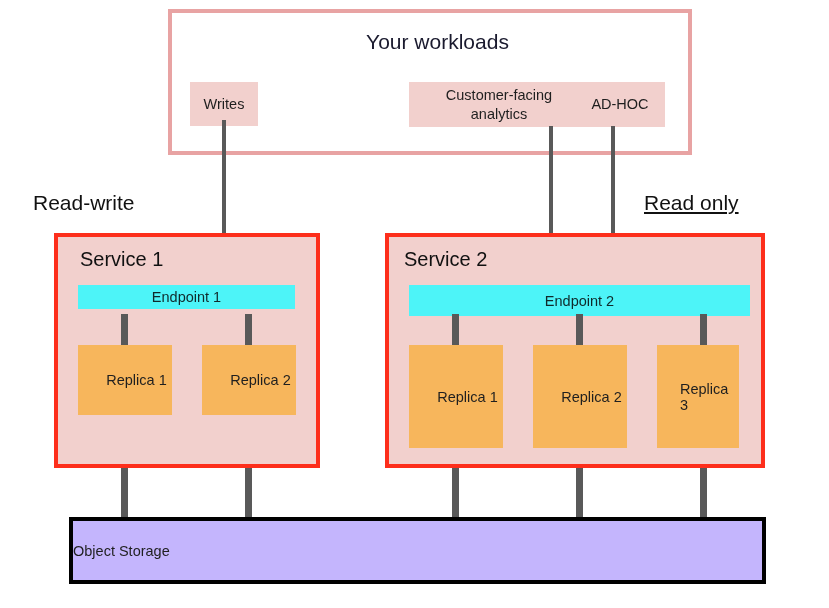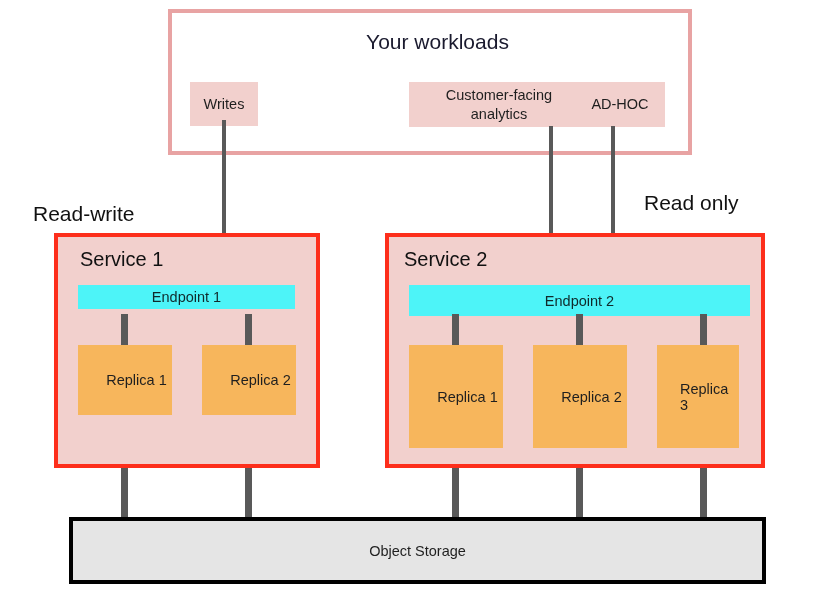--- a/index.html
+++ b/index.html
@@ -88,26 +88,26 @@
     font-size: 14.5px;
     display: flex;
     align-items: center;
     justify-content: center;
     box-sizing: border-box;
     padding-left: 23px;
   }
 
   
   .storage-box {
-    background: #e5e5e5;
+    background: #c4b5fd;
     border: 4px solid #000000;
     box-sizing: border-box;
     display: flex;
     align-items: center;
-    justify-content: center;
+    justify-content: flex-start;
     font-size: 14.5px;
     color: #1f1f1f;
   }
 
   
   .connector {
     background: #595959;
     width: 7px;
   }
 
@@ -148,22 +148,22 @@
   <svg class="abs arrow-svg" style="left:537px; top:126px;" width="30" height="160" viewBox="0 0 30 160">
     <line x1="14" y1="0" x2="14" y2="134" stroke="#595959" stroke-width="4"></line>
     <polygon points="14,157 3,131 25,131" fill="#595959"></polygon>
   </svg>
 
   <svg class="abs arrow-svg" style="left:599px; top:126px;" width="30" height="160" viewBox="0 0 30 160">
     <line x1="14" y1="0" x2="14" y2="134" stroke="#595959" stroke-width="4"></line>
     <polygon points="14,157 3,131 25,131" fill="#595959"></polygon>
   </svg>
 
-  <div class="abs side-caption" style="left:33px; top:191px;margin-top:11px;">Read-write</div>
-  <div class="abs side-caption" style="left:644px; top:191px;">Read only</div>
+  <div class="abs side-caption" style="left:33px; top:191px;">Read-write</div>
+  <div class="abs side-caption" style="left:644px; top:191px;text-decoration:underline;">Read only</div>
 
   <div class="abs service-box" style="left:54px; top:233px; width:266px; height:235px;"></div>
   <div class="abs service-label" style="left:80px; top:248px;">Service 1</div>
 
   <div class="abs endpoint" style="left:78px; top:285px; width:217px; height:24px;">
     <span>Endpoint 1</span>
   </div>
 
   <div class="abs connector" style="left:121px; top:314px; height:33px;"></div>
   <div class="abs connector" style="left:245px; top:314px; height:33px;"></div>

